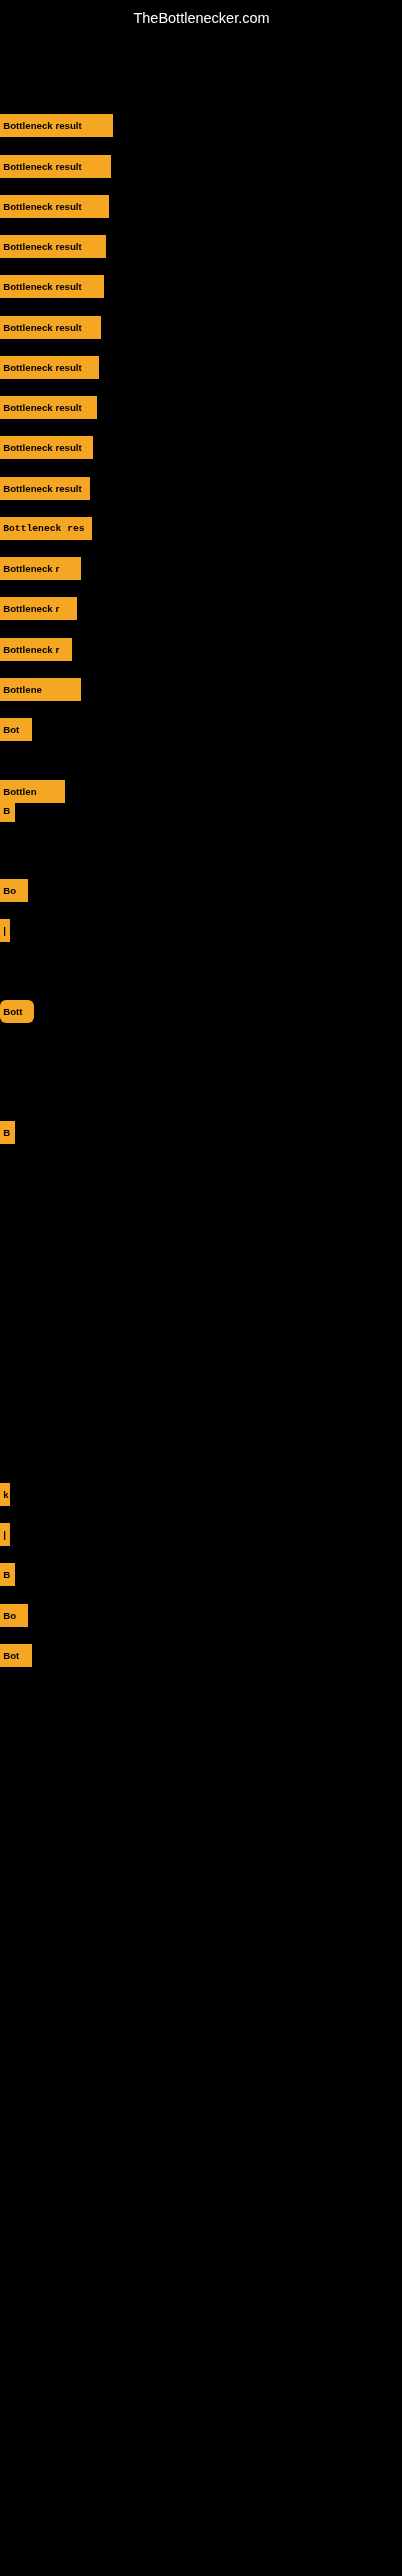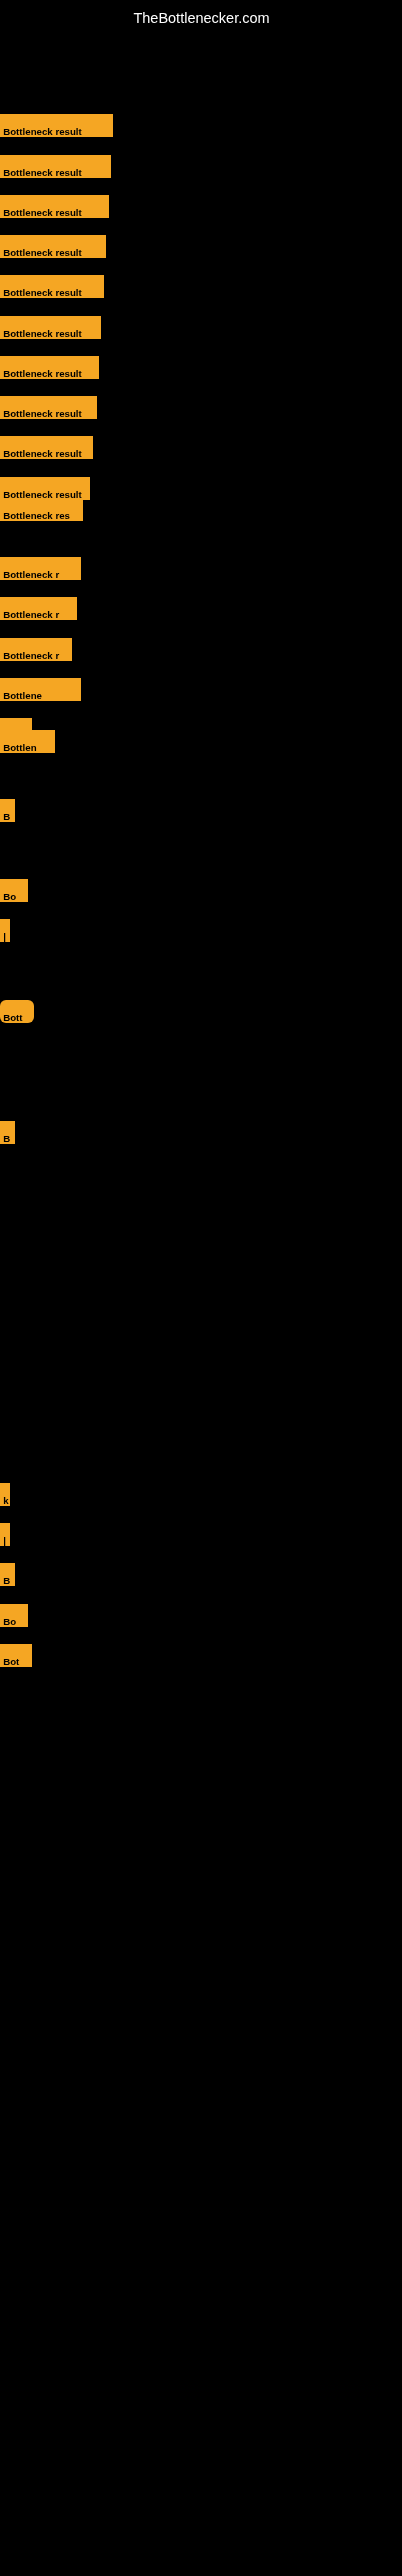--- a/index.html
+++ b/index.html
@@ -25,21 +25,21 @@
       top: 4px;
       left: 0;
       right: 0;
     }
 
     .bottleneck-bar {
       position: absolute;
       left: 0;
       background-color: #f5a623;
       display: flex;
-      align-items: flex-end;
+      align-items: center;
       height: 22.5px;
     }
 
     .bottleneck-bar span {
       color: #000000;
       font-size: 9.7px;
       font-weight: bold;
       padding: 0 3.2px;
       white-space: nowrap;
       overflow: hidden;
@@ -74,39 +74,39 @@
     </div>
     <div class="bottleneck-bar" style="top: 396px; width: 97px;">
       <span>Bottleneck result</span>
     </div>
     <div class="bottleneck-bar" style="top: 436px; width: 93px;">
       <span>Bottleneck result</span>
     </div>
     <div class="bottleneck-bar" style="top: 477px; width: 90px;">
       <span>Bottleneck result</span>
     </div>
-    <div class="bottleneck-bar" style="top: 498px; width: 83px;">
+    <div class="bottleneck-bar" style="top: 517px; width: 92px; font-family: Liberation Mono, monospace;">
       <span>Bottleneck res</span>
     </div>
     <div class="bottleneck-bar" style="top: 557px; width: 81px;">
       <span>Bottleneck r</span>
     </div>
     <div class="bottleneck-bar" style="top: 597px; width: 77px;">
       <span>Bottleneck r</span>
     </div>
     <div class="bottleneck-bar" style="top: 638px; width: 72px;">
       <span>Bottleneck r</span>
     </div>
     <div class="bottleneck-bar" style="top: 678px; width: 81px;">
       <span>Bottlene</span>
     </div>
     <div class="bottleneck-bar" style="top: 718px; width: 32px;">
       <span>Bot</span>
     </div>
-    <div class="bottleneck-bar" style="top: 730px; width: 55px;">
+    <div class="bottleneck-bar" style="top: 780px; width: 65px;">
       <span>Bottlen</span>
     </div>
     <div class="bottleneck-bar" style="top: 799px; width: 14.5px;">
       <span>B</span>
     </div>
     <div class="bottleneck-bar" style="top: 879px; width: 28px;">
       <span>Bo</span>
     </div>
     <div class="bottleneck-bar" style="top: 919px; width: 9.7px;">
       <span>|</span>

